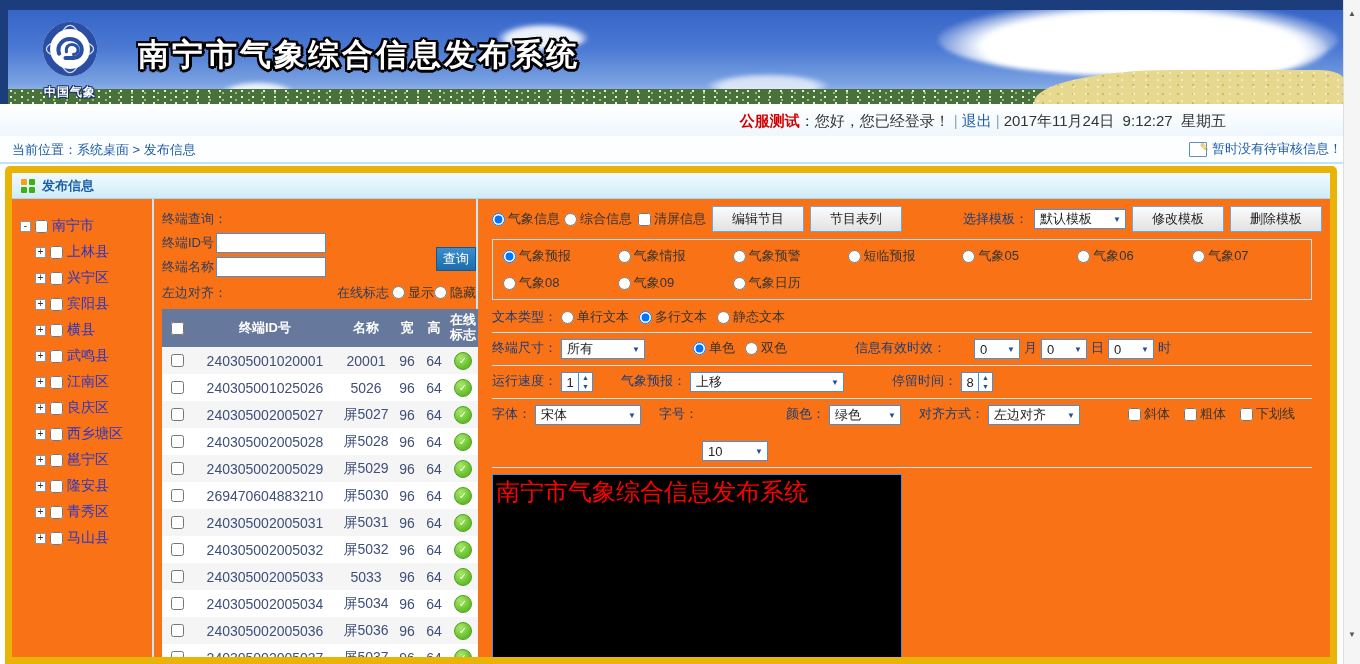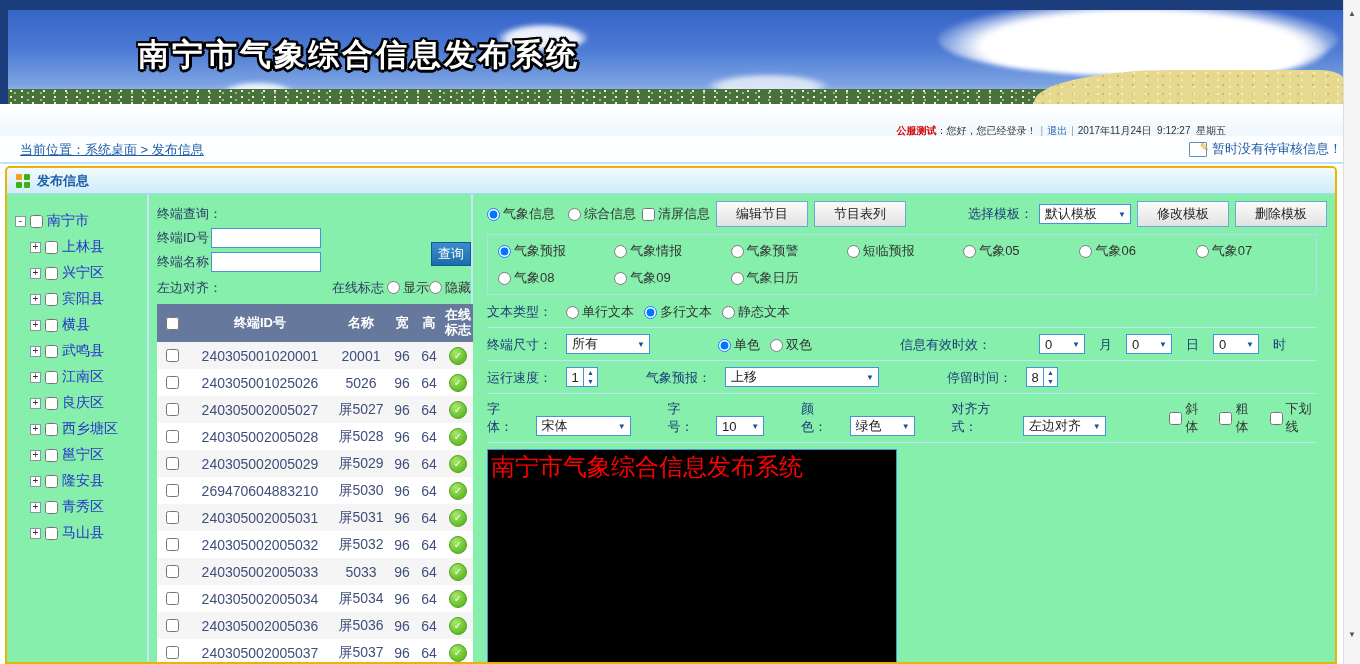--- a/index.html
+++ b/index.html
@@ -30,34 +30,34 @@
   .banner-title{position:absolute;left:130px;top:24px;font-size:31px;font-weight:bold;color:#fff;letter-spacing:3px;
     text-shadow:2px 2px 0 #000,-2px 2px 0 #000,2px -2px 0 #000,-2px -2px 0 #000,0 3px 0 #000,3px 0 0 #000,0 -2px 0 #000,-2px 0 0 #000;}
 
   
   .navrow{position:absolute;top:104px;left:0;width:1344px;height:32px;background:linear-gradient(#ffffff,#eef7fd);}
   .tabs{position:absolute;left:76px;bottom:0;display:flex;}
   .tab{height:25px;line-height:25px;padding:0 11px;margin-right:3px;border-radius:3px 3px 0 0;
     font-size:13px;font-weight:bold;color:#fff;cursor:pointer;
     background:linear-gradient(#a3cde9,#7db4da);}
   .tab.active{background:linear-gradient(#4795ce,#1d6cab);}
-  .login{position:absolute;right:118px;top:20px;font-size:10px;color:#333;white-space:pre;}
+  .login{position:absolute;right:118px;top:8px;font-size:15px;color:#333;white-space:pre;}
   .login .red{color:#d40000;font-weight:bold;}
   .login a{color:#1e5ca8;text-decoration:none;}
   .login .sep{color:#8aa5c0;margin:0 4px;}
 
   
   .crumbrow{position:absolute;top:136px;left:0;width:1360px;height:26px;line-height:26px;background:#fcfeff;border-bottom:2px solid #bfe4f5;}
-  .crumb{margin-left:20px;color:#1e5ca8;font-size:13px;text-decoration:underline;}
+  .crumb{margin-left:12px;color:#1e5ca8;font-size:13px;}
   .notice{position:absolute;right:18px;top:0;height:26px;display:flex;align-items:center;gap:5px;color:#1e5ca8;font-size:13px;}
   .note-icon{position:relative;width:16px;height:13px;background:#fff;border:1px solid #5a8fc0;border-radius:1px;display:inline-block;}
   .note-icon .pencil{position:absolute;right:-3px;bottom:-4px;font-size:11px;color:#d9a91c;}
 
   
-  .main{position:absolute;top:166px;left:5px;width:1332px;height:498px;border:2px solid #eab308;border-radius:5px 5px 0 0;background:#86efac;overflow:hidden;box-sizing:border-box;}
+  .main{position:absolute;top:166px;left:5px;width:1332px;height:498px;border:7px solid #eab308;border-radius:5px 5px 0 0;background:#f97316;overflow:hidden;box-sizing:border-box;}
   .panel-header{height:25px;background:linear-gradient(#f2fafe,#cfecf9);border-bottom:1px solid #a5d9f0;display:flex;align-items:center;gap:7px;padding-left:9px;color:#1b5fa8;font-weight:bold;font-size:13px;}
   .grid-icon{display:grid;grid-template-columns:6px 6px;grid-template-rows:6px 6px;gap:2px;}
   .grid-icon i{display:block;border-radius:1px;}
   .grid-icon .g1{background:#f5a216;}
   .grid-icon .g2,.grid-icon .g3,.grid-icon .g4{background:#3db014;}
   .content{display:flex;height:471px;}
 
   
   .tree{width:142px;border-right:2px solid #c3e7f7;padding:14px 0 0 8px;box-sizing:border-box;}
   .tree-row{display:flex;align-items:center;gap:4px;height:26px;font-size:14px;color:#2a35c8;cursor:pointer;}
@@ -90,25 +90,25 @@
   .okicon{width:16px;height:16px;border-radius:50%;background:radial-gradient(circle at 35% 30%,#a8e86a,#64bd27 70%);border:1px solid #4da01c;color:#fff;font-size:10px;font-weight:bold;display:inline-flex;align-items:center;justify-content:center;}
 
   
   .right{flex:1;padding:6px 8px 0 14px;box-sizing:border-box;font-size:13px;color:#1b3c77;position:relative;overflow:hidden;}
   .row1{display:flex;align-items:center;gap:6px;height:28px;}
   .row1 .push{margin-left:auto;}
   label.opt{display:inline-flex;align-items:center;gap:3px;color:#333;cursor:pointer;}
   label.opt input{width:13px;height:13px;margin:0;}
   .gbtn{background:linear-gradient(#fbfbfb,#e2e2e2);border:1px solid #6ea6d8;padding:3px 19px;font-size:13px;color:#222;cursor:pointer;}
   .catbox{border:1px solid #aee0f4;margin:6px 10px 2px 0;padding:7px 4px 7px 10px;display:grid;grid-template-columns:repeat(7,1fr);row-gap:9px;}
-  .formrow{display:flex;align-items:flex-end;border-bottom:1px solid #bfe6f7;padding:6px 0;gap:14px;margin-right:10px;}
+  .formrow{display:flex;align-items:flex-start;border-bottom:1px solid #bfe6f7;padding:6px 0;gap:4px;margin-right:10px;}
   .sp10{width:10px;}.sp20{width:20px;}.sp40{width:40px;}.sp60{width:60px;}
   .sel{display:inline-flex;align-items:center;justify-content:space-between;border:1px solid #4a90d9;height:20px;padding:0 4px 0 5px;font-size:13px;color:#222;background:#fff;cursor:pointer;box-sizing:border-box;}
   .sel .arrow{color:#1d4fa0;font-size:8px;margin-left:6px;}
-  .w46{width:46px;}.w62{width:53px;}.w72{width:72px;}.w84{width:84px;}.w92{width:92px;font-family:Liberation Serif, serif;}.w114{width:106px;}.w130{width:154px;}
+  .w46{width:46px;}.w62{width:66px;margin-top:36px;}.w72{width:72px;}.w84{width:84px;}.w92{width:92px;font-family:Liberation Serif, serif;}.w114{width:106px;}.w130{width:154px;}
   .spinner{display:inline-flex;}
   .spin-val{border:1px solid #4a90d9;width:18px;height:20px;display:inline-flex;align-items:center;justify-content:center;font-size:13px;color:#222;background:#fff;box-sizing:border-box;}
   .spin-btns{display:flex;flex-direction:column;width:14px;height:20px;border:1px solid #4a90d9;border-left:none;box-sizing:border-box;background:#fff;}
   .spin-btns span{flex:1;display:flex;align-items:center;justify-content:center;font-size:7px;color:#1d4fa0;cursor:pointer;}
   .preview-wrap{display:flex;align-items:flex-end;margin-top:6px;}
   .preview{width:410px;height:236px;background:#000;border:1px solid #4a90d9;color:#ff0000;
     font-family:"Liberation Serif","DejaVu Serif",serif;font-size:24px;padding:1px 3px;box-sizing:border-box;position:relative;overflow:hidden;}
   .preview::after{content:"";position:absolute;right:1px;bottom:1px;width:9px;height:9px;
     background:repeating-linear-gradient(135deg,rgba(0,0,0,0) 0 2px,#7a7a7a 2px 3px);}
   .send-btn{margin-left:5px;width:40px;height:23px;background:linear-gradient(#3b8ecb,#1c6cab);color:#fff;border:1px solid #15588f;font-size:13px;cursor:pointer;}
@@ -127,20 +127,31 @@
   <div class="topstrip"></div>
 
   <div class="banner">
     <span class="cloud c1"></span>
     <span class="cloud c2"></span>
     <span class="cloud c3"></span>
     <span class="cloud c4"></span>
     <span class="cloud c5"></span>
     <div class="grass"></div>
     <div class="wheat"></div>
+    <div class="logo-wrap">
+      <svg width="58" height="58" viewBox="0 0 64 64">
+        <circle cx="32" cy="32" r="30" fill="#ffffff"></circle>
+        <circle cx="32" cy="32" r="26" fill="none" stroke="#2a4fa2" stroke-width="8"></circle>
+        <ellipse cx="32" cy="32" rx="26" ry="10" fill="none" stroke="#ffffff" stroke-width="1.4" opacity="0.8"></ellipse>
+        <ellipse cx="32" cy="32" rx="12" ry="26" fill="none" stroke="#ffffff" stroke-width="1.4" opacity="0.8"></ellipse>
+        <path d="M20 37c-3-9 4-16 12-16 8 0 13 6 13 12 0 5-4 9-9 9h-9" stroke="#2a4fa2" stroke-width="4.5" fill="none" stroke-linecap="round"></path>
+        <path d="M28 35c-1-5 2-8 6-8 4 0 7 3 7 6 0 3-2 5-5 5" stroke="#2a4fa2" stroke-width="3.5" fill="none" stroke-linecap="round"></path>
+      </svg>
+      <div class="logo-caption">中国气象</div>
+    </div>
     <div class="banner-title">南宁市气象综合信息发布系统</div>
   </div>
 
   <div class="navrow">
     <div class="login"><span class="red">公服测试</span><span>：您好，您已经登录！</span><span class="sep">|</span><a href="#">退出</a><span class="sep">|</span><span>2017年11月24日  9:12:27  星期五</span></div>
   </div>
 
   <div class="crumbrow">
     <span class="crumb"><span>当前位置：</span><span>系统桌面 &gt; 发布信息</span></span>
     <span class="notice">
@@ -410,21 +421,21 @@
                 <span class="cell c-st">
                   <span class="okicon">✓</span>
                 </span>
               </div>
             </div>
         </div>
       </div>
 
       <div class="right">
         <div class="row1">
-          <span id="infoTypes" style="display: inline-flex; gap: 13px;">
+          <span id="infoTypes" style="display: inline-flex; gap: 4px;">
               <label class="opt">
                 <input type="radio" name="infotype" checked="" style="">
                 <span>气象信息</span>
               </label>
               <label class="opt">
                 <input type="radio" name="infotype" style="">
                 <span>综合信息</span>
               </label>
             </span>
           <label class="opt">

